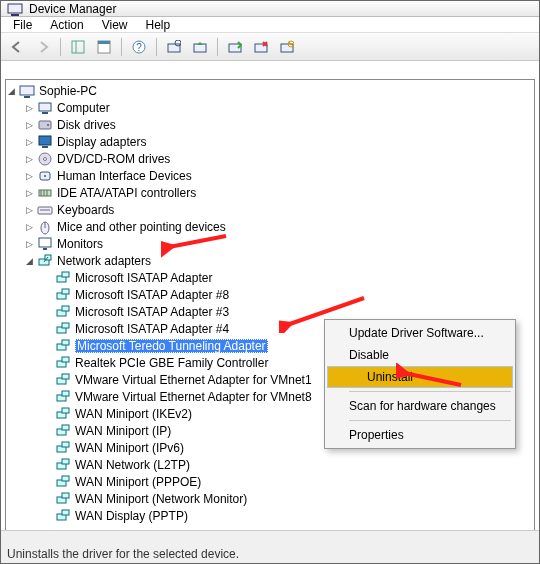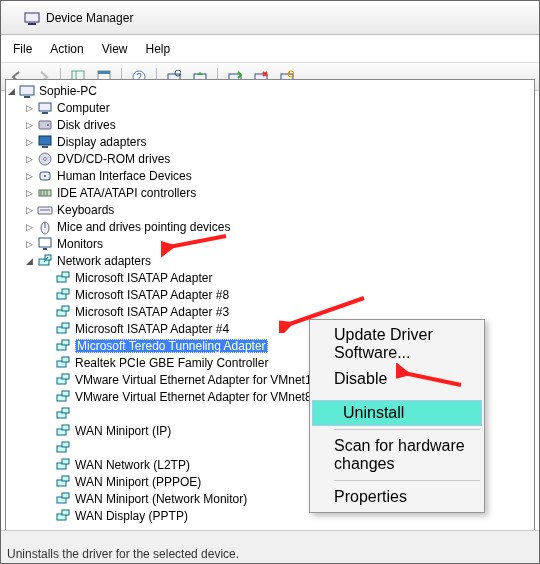--- a/index.html
+++ b/index.html
@@ -8,31 +8,31 @@
     font-family: "Segoe UI", Tahoma, sans-serif;
     font-size: 12px;
     background: #fff;
     width: 540px;
     height: 564px;
     overflow: hidden;
     border: 1px solid #666;
     position: relative;
   }
   .titlebar {
-    height: 34px;
+    height: 16px;
     background: linear-gradient(to bottom, #fdfdfd, #e9e9e9);
     border-bottom: 1px solid #bbb;
     display: flex;
     align-items: center;
-    padding: 0 23px;
+    padding: 0 6px;
     text-align: center;
   }
   .titlebar .ticon { width:16px; height:16px; margin-right:6px; }
   .menubar {
-    height: 28px;
+    height: 16px;
     display: flex;
     align-items: center;
     padding: 0 4px;
     gap: 2px;
     border-bottom: 1px solid #ddd;
   }
   .menubar .mitem {
     padding: 2px 8px;
     cursor: default;
   }
@@ -98,38 +98,37 @@
   .sel {
     background:#3b82f6;
     color:#fff;
     outline:1px dotted #fff;
     outline-offset:-1px;
     padding:0 2px;
   }
   
   .ctxmenu {
     position:absolute;
-    left: 308px;
+    left: 323px;
     top: 318px;
-    width: 176px;
+    width: 192px;
     background:#f4f4f4;
     border:1px solid #979797;
     box-shadow: 3px 3px 6px rgba(0,0,0,0.25);
     padding:2px;
-    font-size:16px;
+    font-size:12px;
   }
   .ctxitem {
     padding:4px 10px 4px 22px;
     cursor:default;
   }
   .ctxitem:hover, .ctxitem.hov {
-    background:#5eead4;
+    background:#eab308;
     border:1px solid #a8c8e4;
-    padding:3px 9px 3px 30px;
-    margin-top:8px;
+    padding:3px 9px 3px 39px;
   }
   .ctxsep {
     height:1px; background:#c9c9c9; margin:3px 2px 3px 22px;
   }
   .ctxitem.bold { font-weight:normal; }
   
   .arrow {
     position:absolute;
     pointer-events:none;
   }
@@ -323,21 +322,21 @@
           </li>
           <li>
             <div class="node">
               <span class="exp">▷</span>
               <span class="nicon">
                 <svg width="16" height="16">
                   <ellipse cx="8" cy="9" rx="4" ry="6" fill="#eef" stroke="#667"></ellipse>
                   <line x1="8" y1="3" x2="8" y2="9" stroke="#667"></line>
                 </svg>
               </span>
-              <span>Mice and drives pointing devices</span>
+              <span>Mice and other pointing devices</span>
             </div>
           </li>
           <li>
             <div class="node">
               <span class="exp">▷</span>
               <span class="nicon">
                 <svg width="16" height="16">
                   <rect x="2" y="2" width="12" height="9" fill="#fff" stroke="#357"></rect>
                   <rect x="6" y="12" width="4" height="2" fill="#357"></rect>
                 </svg>
@@ -456,20 +455,21 @@
               </li>
               <li>
                 <div class="node">
                   <span class="exp empty">▷</span>
                   <span class="nicon">
                     <svg width="16" height="16">
                       <rect x="2" y="6" width="9" height="6" fill="#cfe" stroke="#168"></rect>
                       <rect x="7" y="2" width="7" height="5" fill="#cfe" stroke="#168"></rect>
                     </svg>
                   </span>
+                  <span class="">WAN Miniport (IKEv2)</span>
                 </div>
               </li>
               <li>
                 <div class="node">
                   <span class="exp empty">▷</span>
                   <span class="nicon">
                     <svg width="16" height="16">
                       <rect x="2" y="6" width="9" height="6" fill="#cfe" stroke="#168"></rect>
                       <rect x="7" y="2" width="7" height="5" fill="#cfe" stroke="#168"></rect>
                     </svg>
@@ -479,20 +479,21 @@
               </li>
               <li>
                 <div class="node">
                   <span class="exp empty">▷</span>
                   <span class="nicon">
                     <svg width="16" height="16">
                       <rect x="2" y="6" width="9" height="6" fill="#cfe" stroke="#168"></rect>
                       <rect x="7" y="2" width="7" height="5" fill="#cfe" stroke="#168"></rect>
                     </svg>
                   </span>
+                  <span class="">WAN Miniport (IPv6)</span>
                 </div>
               </li>
               <li>
                 <div class="node">
                   <span class="exp empty">▷</span>
                   <span class="nicon">
                     <svg width="16" height="16">
                       <rect x="2" y="6" width="9" height="6" fill="#cfe" stroke="#168"></rect>
                       <rect x="7" y="2" width="7" height="5" fill="#cfe" stroke="#168"></rect>
                     </svg>

